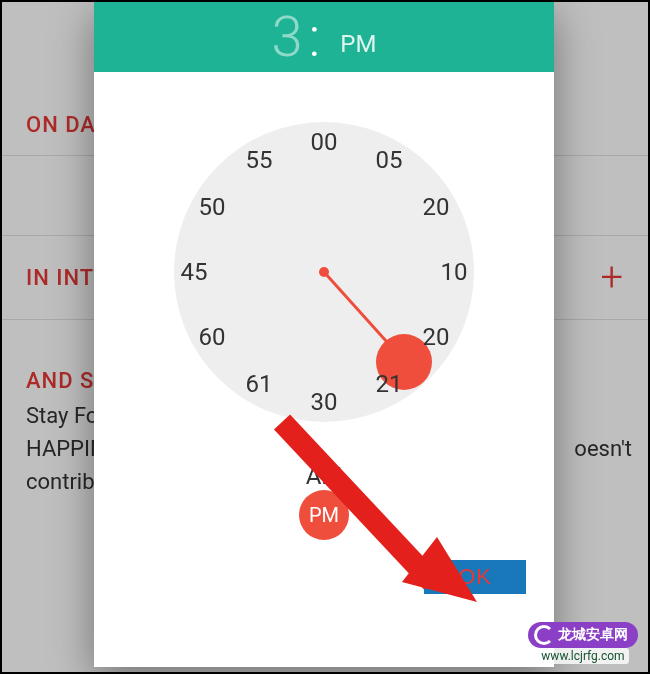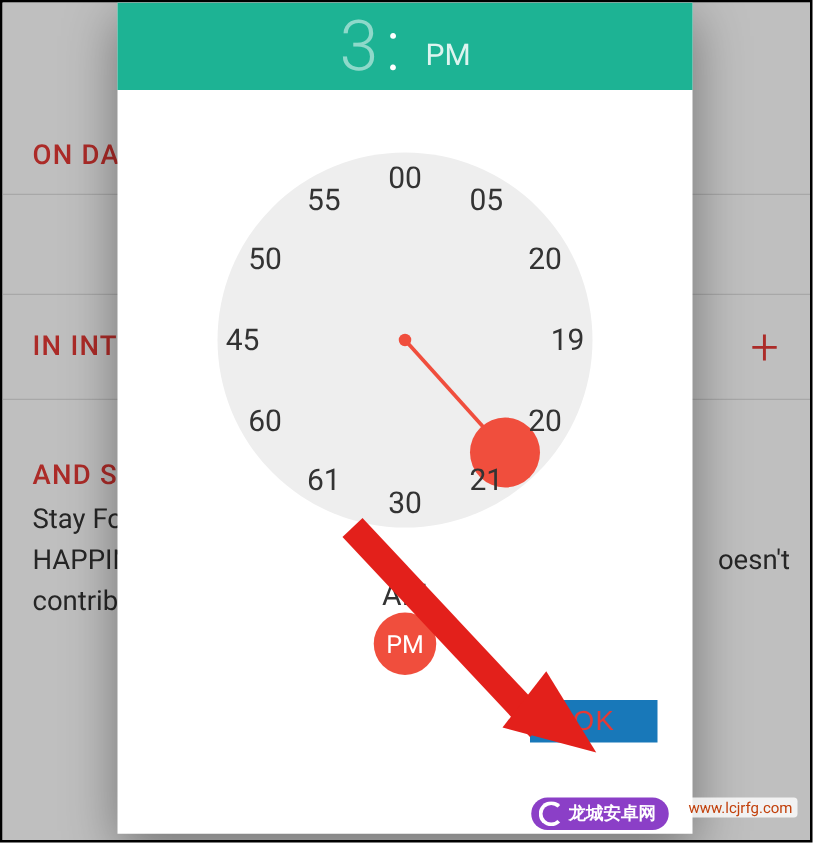--- a/index.html
+++ b/index.html
@@ -181,21 +181,21 @@
   align-items: center;
   gap: 4px;
 }
 .wm-c {
   width: 20px; height: 20px;
   border: 3px solid #fff;
   border-right-color: transparent;
   border-radius: 50%;
   display: inline-block;
 }
-.wm-url { font-size: 12px; color: #c2410c; background: rgba(255,255,255,0.8); padding: 1px 4px; border-radius: 3px; }
+.wm-url { font-size: 12px; color: #14532d; background: rgba(255,255,255,0.8); padding: 1px 4px; border-radius: 3px; }
 </style>
 </head>
 <body>
 
 <div class="bg-layer">
   <div class="bg-section first">
     <span>ON DAY</span>
   </div>
   <div class="bg-dot"></div>
   <div style="height:80px;border-bottom:1px solid #e0e0e0"></div>
@@ -223,21 +223,21 @@
   </div>
 
   <div class="clock-container">
     <div class="clock-face">
       <div class="clock-center"></div>
       <div class="clock-hand"></div>
       <div class="clock-knob"></div>
       <span class="tick" style="left:calc(50% + 0px);top:calc(50% - 130px)">00</span>
       <span class="tick" style="left:calc(50% + 65px);top:calc(50% - 112px)">05</span>
       <span class="tick" style="left:calc(50% + 112px);top:calc(50% - 65px)">20</span>
-      <span class="tick" style="left:calc(50% + 130px);top:calc(50% + 0px)">19</span>
+      <span class="tick" style="left:calc(50% + 130px);top:calc(50% + 0px)">10</span>
       <span class="tick" style="left:calc(50% + 112px);top:calc(50% + 65px)">20</span>
       <span class="tick" style="left:calc(50% + 65px);top:calc(50% + 112px)">21</span>
       <span class="tick" style="left:calc(50% + 0px);top:calc(50% + 130px)">30</span>
       <span class="tick" style="left:calc(50% - 65px);top:calc(50% + 112px)">61</span>
       <span class="tick" style="left:calc(50% - 112px);top:calc(50% + 65px)">60</span>
       <span class="tick" style="left:calc(50% - 130px);top:calc(50% + 0px)">45</span>
       <span class="tick" style="left:calc(50% - 112px);top:calc(50% - 65px)">50</span>
       <span class="tick" style="left:calc(50% - 65px);top:calc(50% - 112px)">55</span>
     </div>
   </div>
@@ -256,20 +256,20 @@
   <defs>
     <marker id="ah" markerWidth="12" markerHeight="12" refX="6" refY="6" orient="auto">
       <polygon points="0,0 12,6 0,12" fill="#e3201b"></polygon>
     </marker>
   </defs>
   <line x1="30" y1="20" x2="180" y2="180" stroke="#e3201b" stroke-width="22"></line>
   <polygon points="150,180 225,200 185,135" fill="#e3201b"></polygon>
 </svg>
 
 <div class="watermark">
-  <div style="display:flex;align-items:flex-start;gap:12px">
+  <div style="display:flex;flex-direction:column;align-items:center;gap:0">
     <span class="wm-badge">
       <span class="wm-c"></span>
       <span>龙城安卓网</span>
     </span>
     <span class="wm-url">www.lcjrfg.com</span>
   </div>
 </div>
 
 </body></html>

